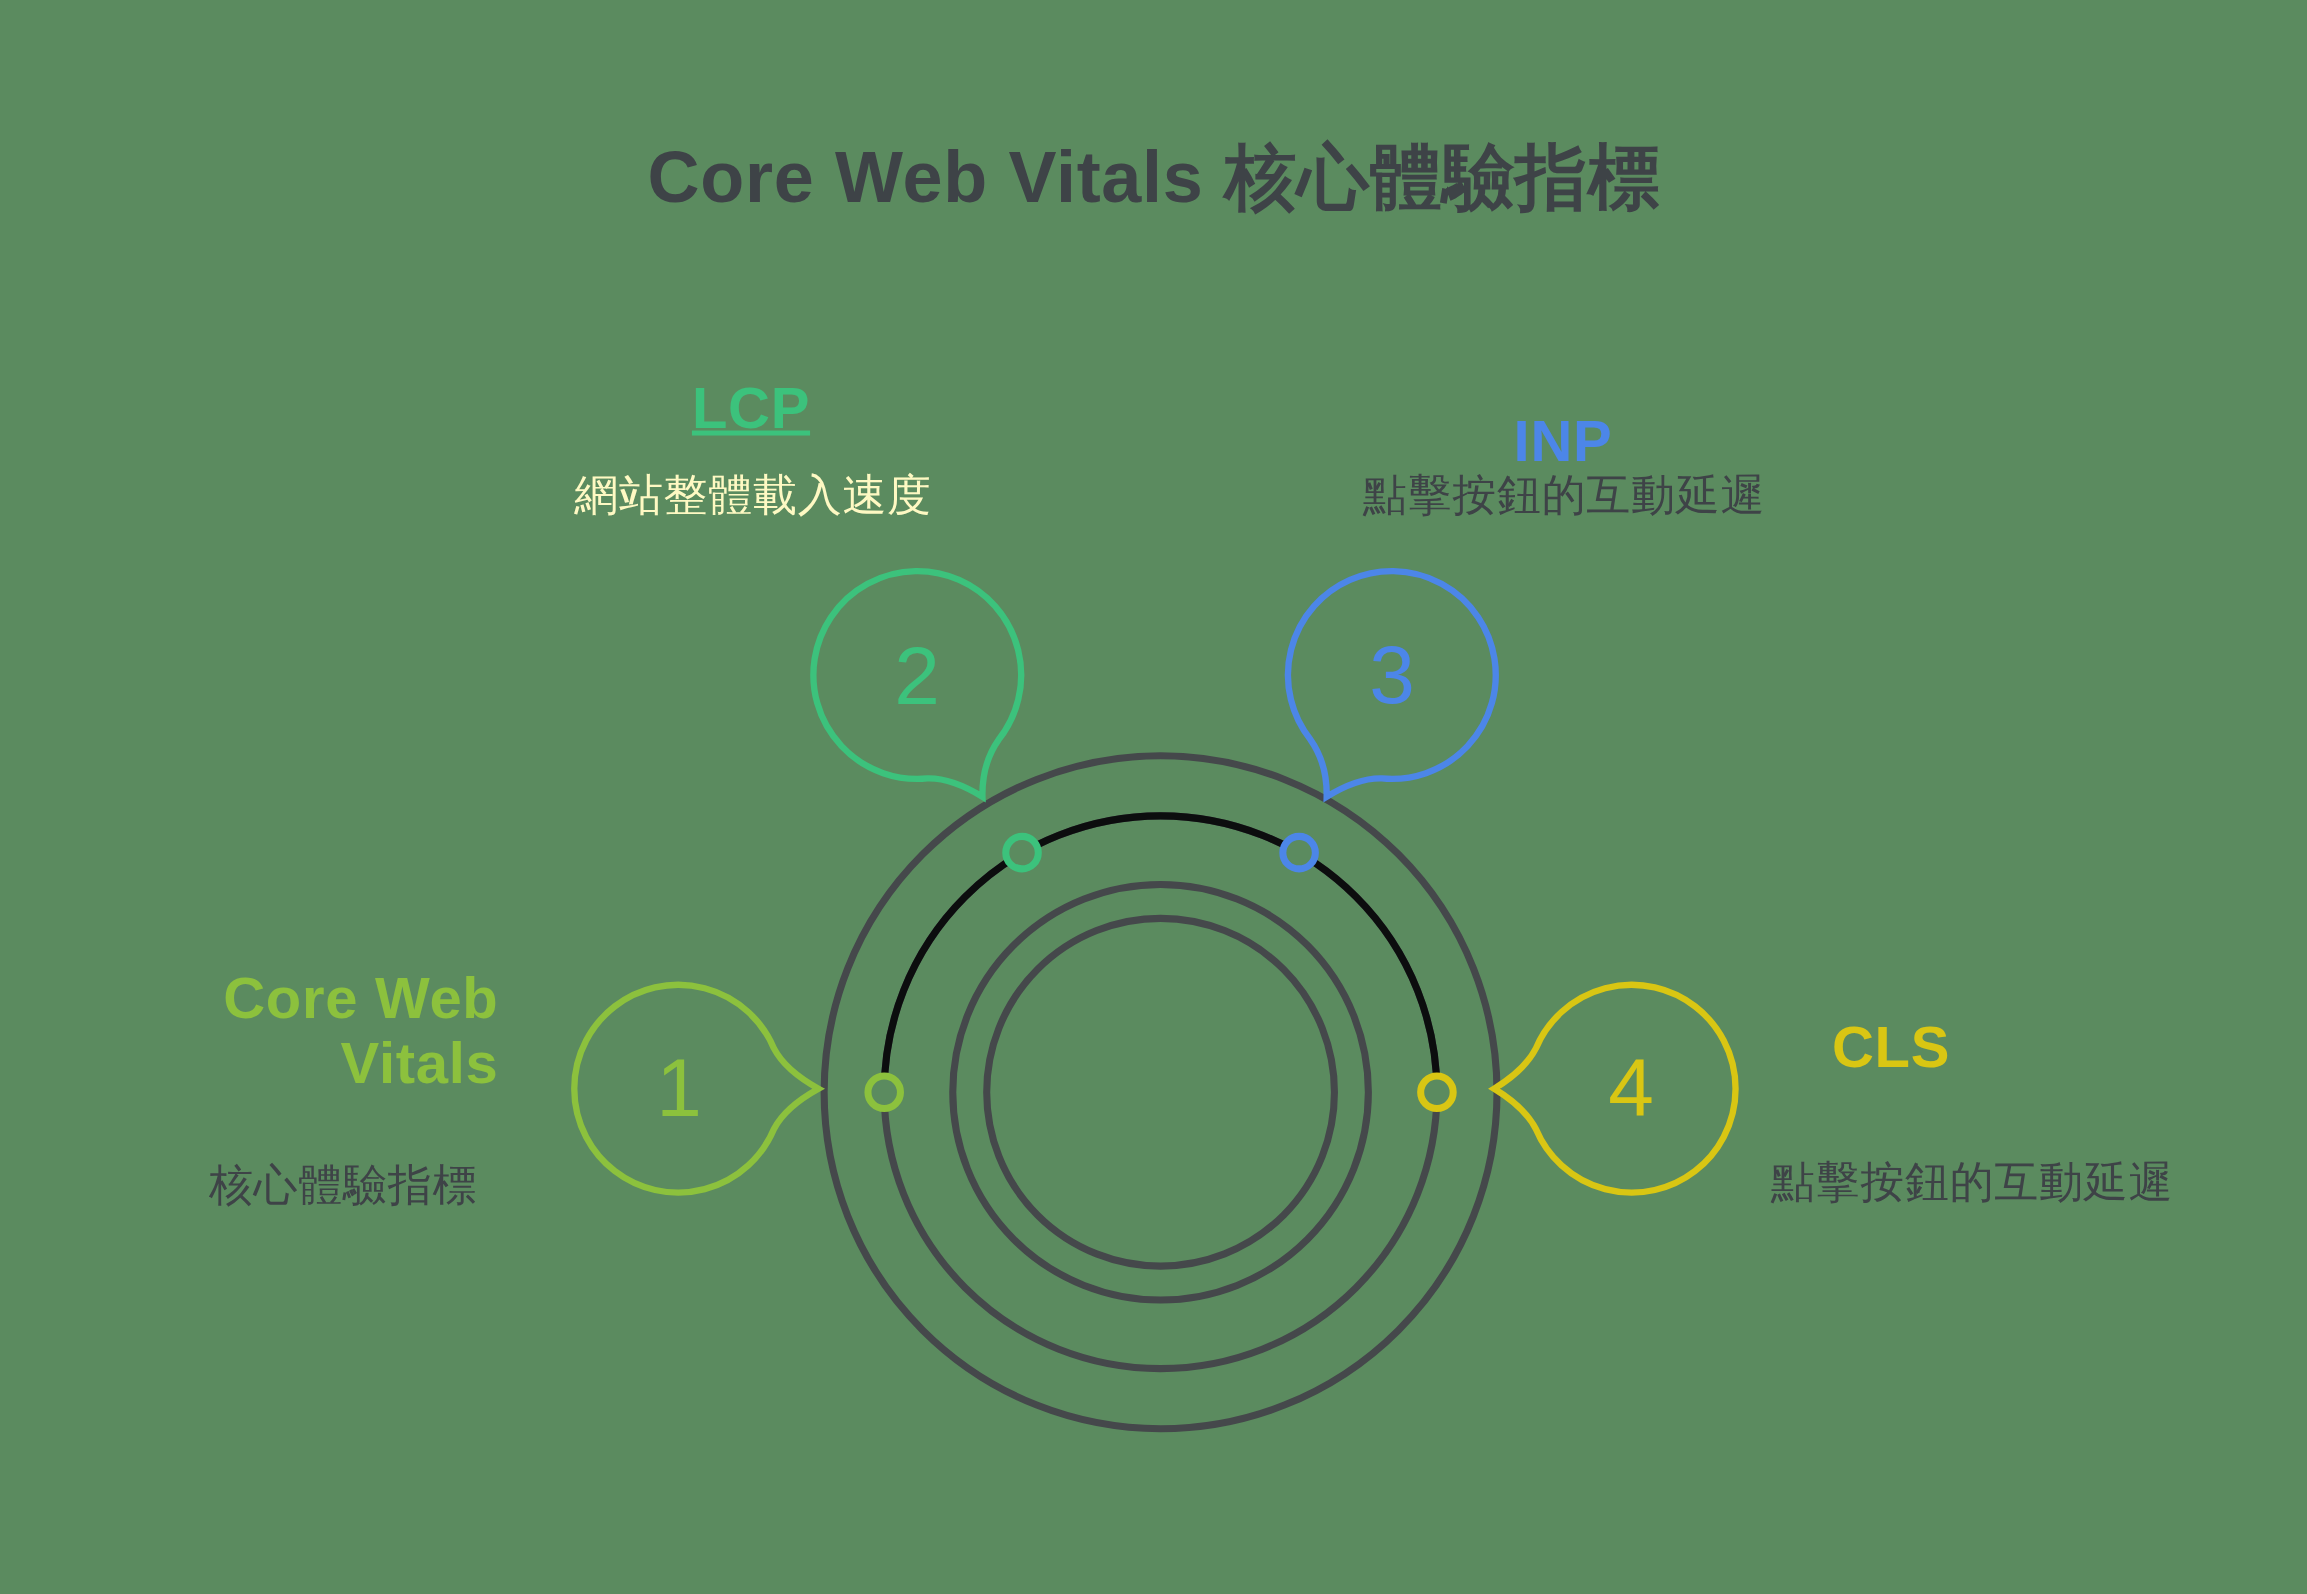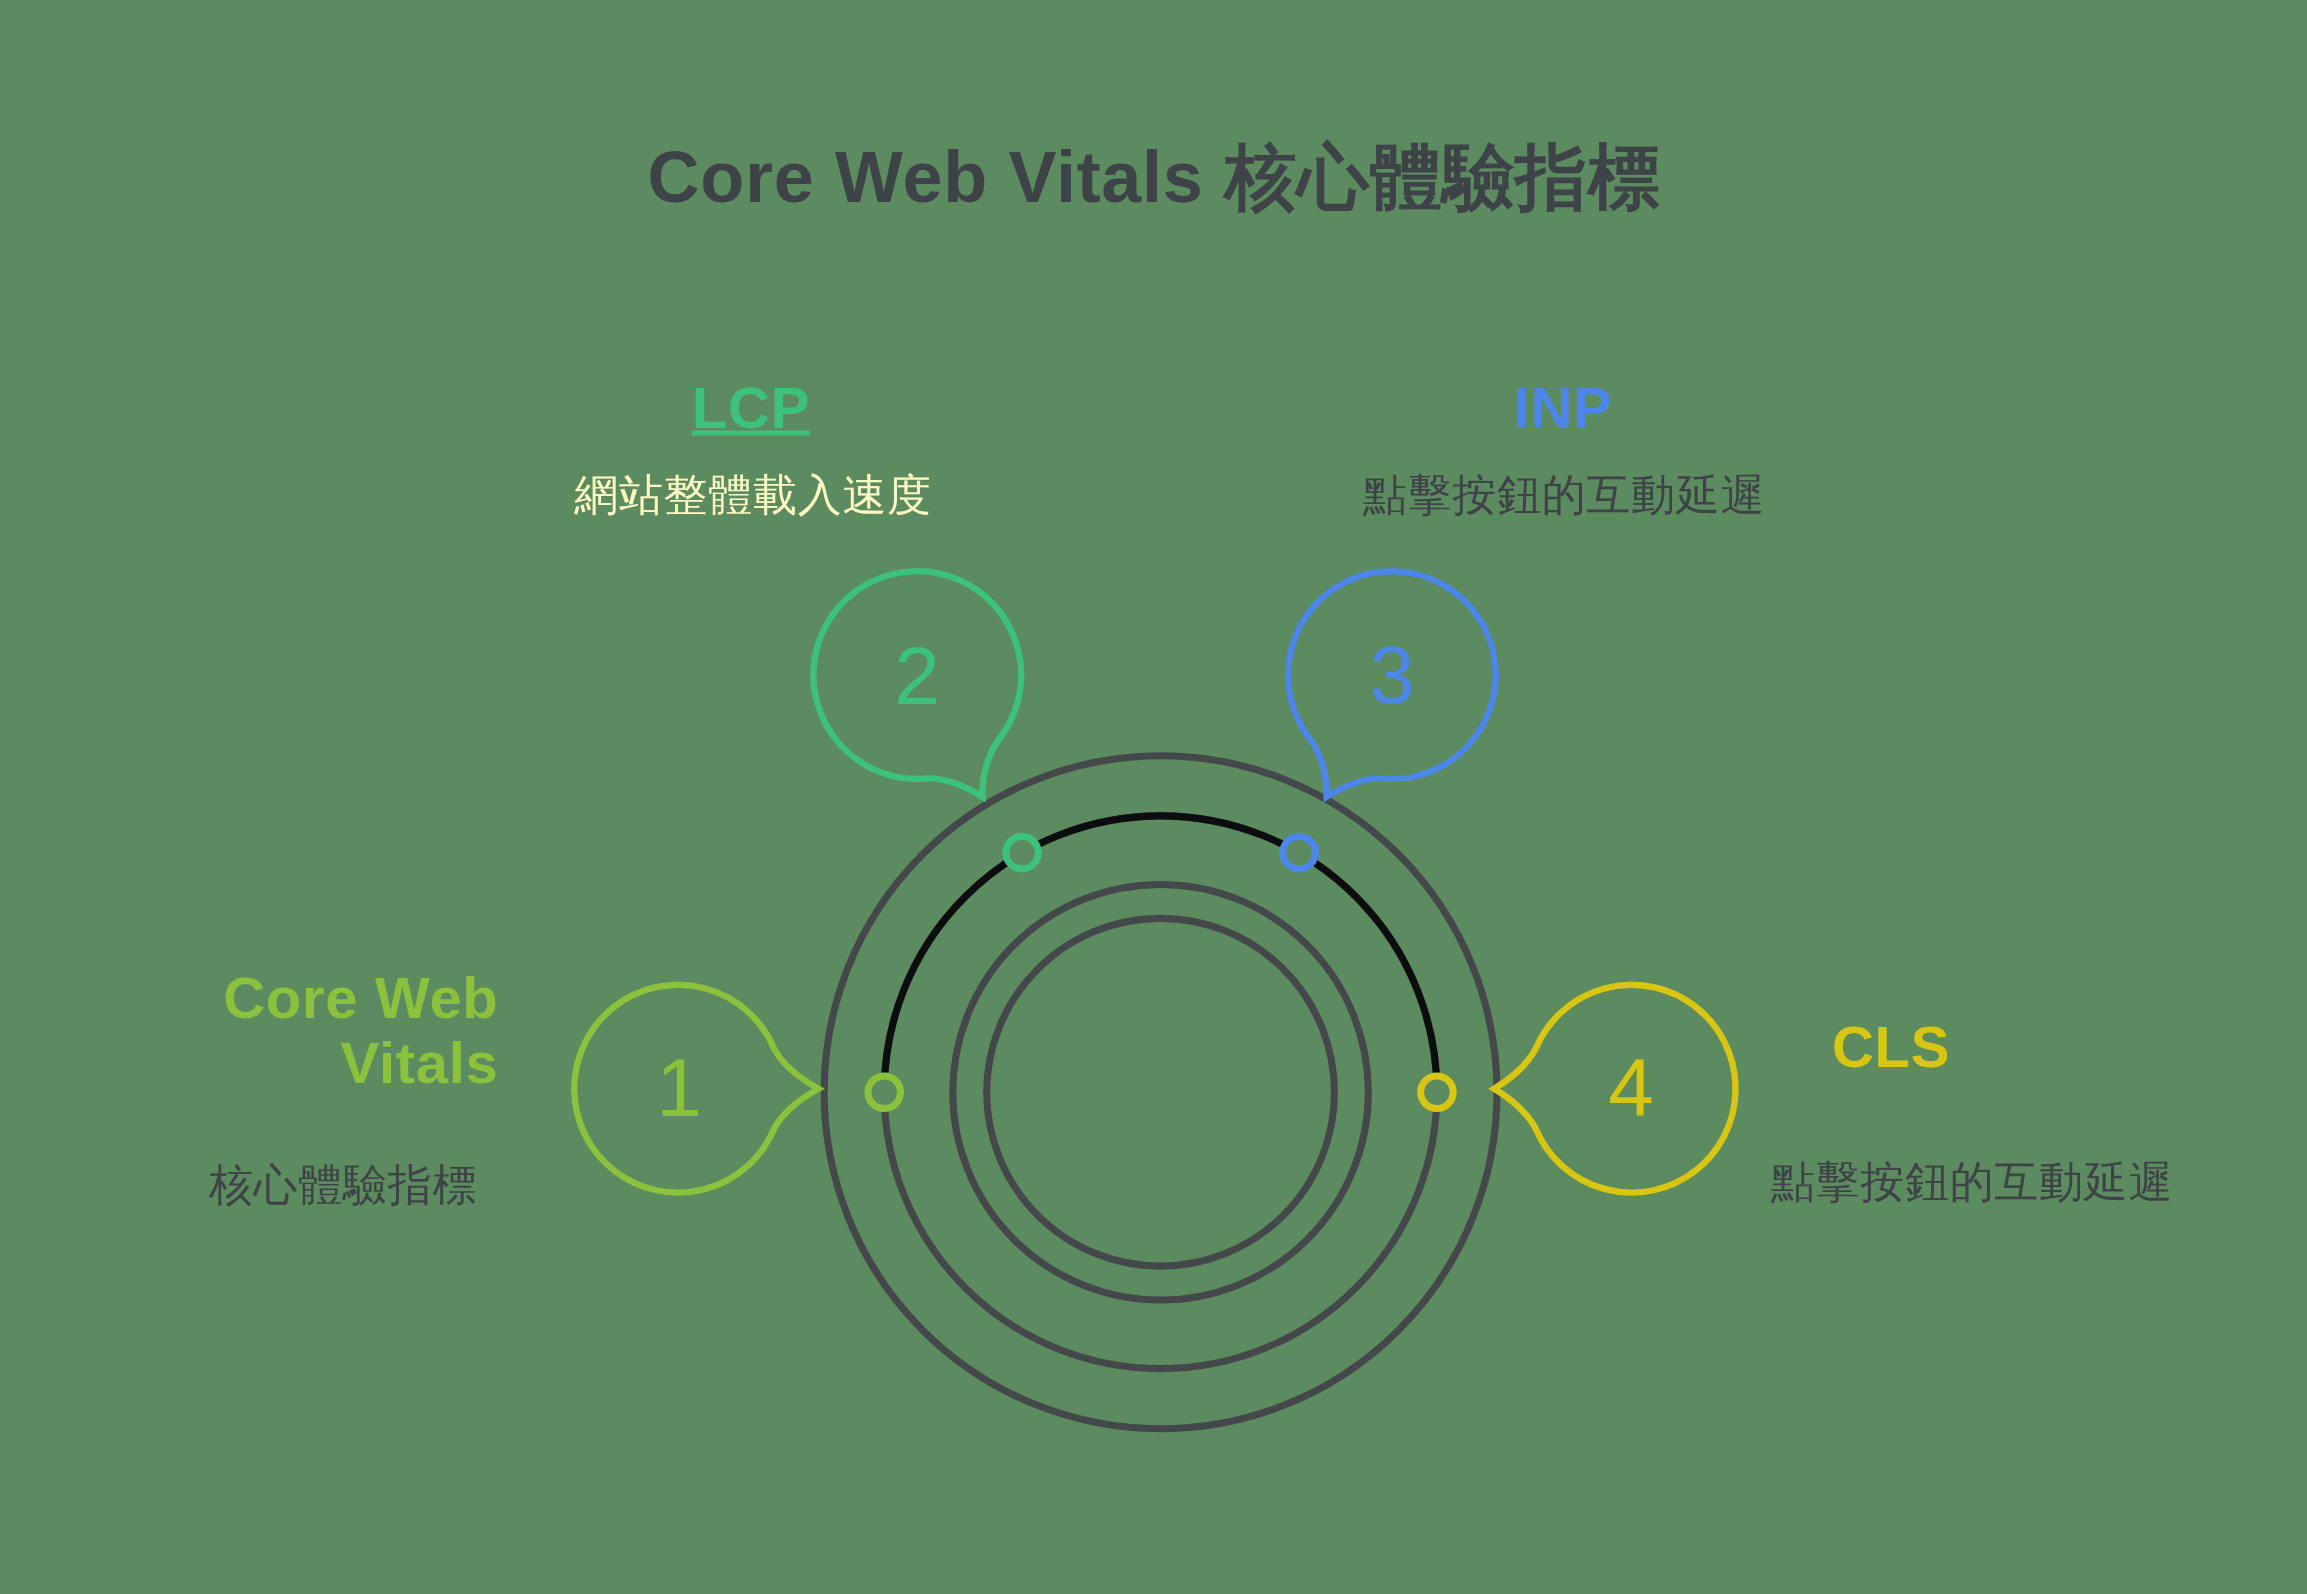--- a/index.html
+++ b/index.html
@@ -25,21 +25,21 @@
   }
   .page-title   { left: 1154px; top: 177px;  font-size: 72px; font-weight: 700; letter-spacing: 0.7px; }
   .code-label   { font-size: 58px;  font-weight: 600; letter-spacing: 0.7px; }
   .desc-label   { font-size: 44px;  font-weight: 400; letter-spacing: 0.7px; }
   .bubble-num   { font-size: 82px; font-weight: 500; }
 
   .pos-code-1 { left: 336px;  top: 1031px; white-space: normal; width: 325px; text-align: right; }
   .pos-desc-1 { left: 343px;  top: 1185px; }
   .pos-code-2 { left: 751px; top: 408px; text-decoration: underline;  }
   .pos-desc-2 { left: 753px; top: 495px;  }
-  .pos-code-3 { left: 1563px; top: 408px;  }
+  .pos-code-3 { left: 1563px; top: 441px;  }
   .pos-desc-3 { left: 1564px; top: 495px;  }
   .pos-code-4 { left: 1891px; top: 1047px; }
   .pos-desc-4 { left: 1972px; top: 1182px; }
   .pos-num-1  { left: 679px;  top: 1088px; }
   .pos-num-2  { left: 917px; top: 676px;  }
   .pos-num-3  { left: 1392px; top: 675px;  }
   .pos-num-4  { left: 1631px; top: 1088px; }
 </style>
 </head>
 <body style="background: rgb(91, 139, 95);">

